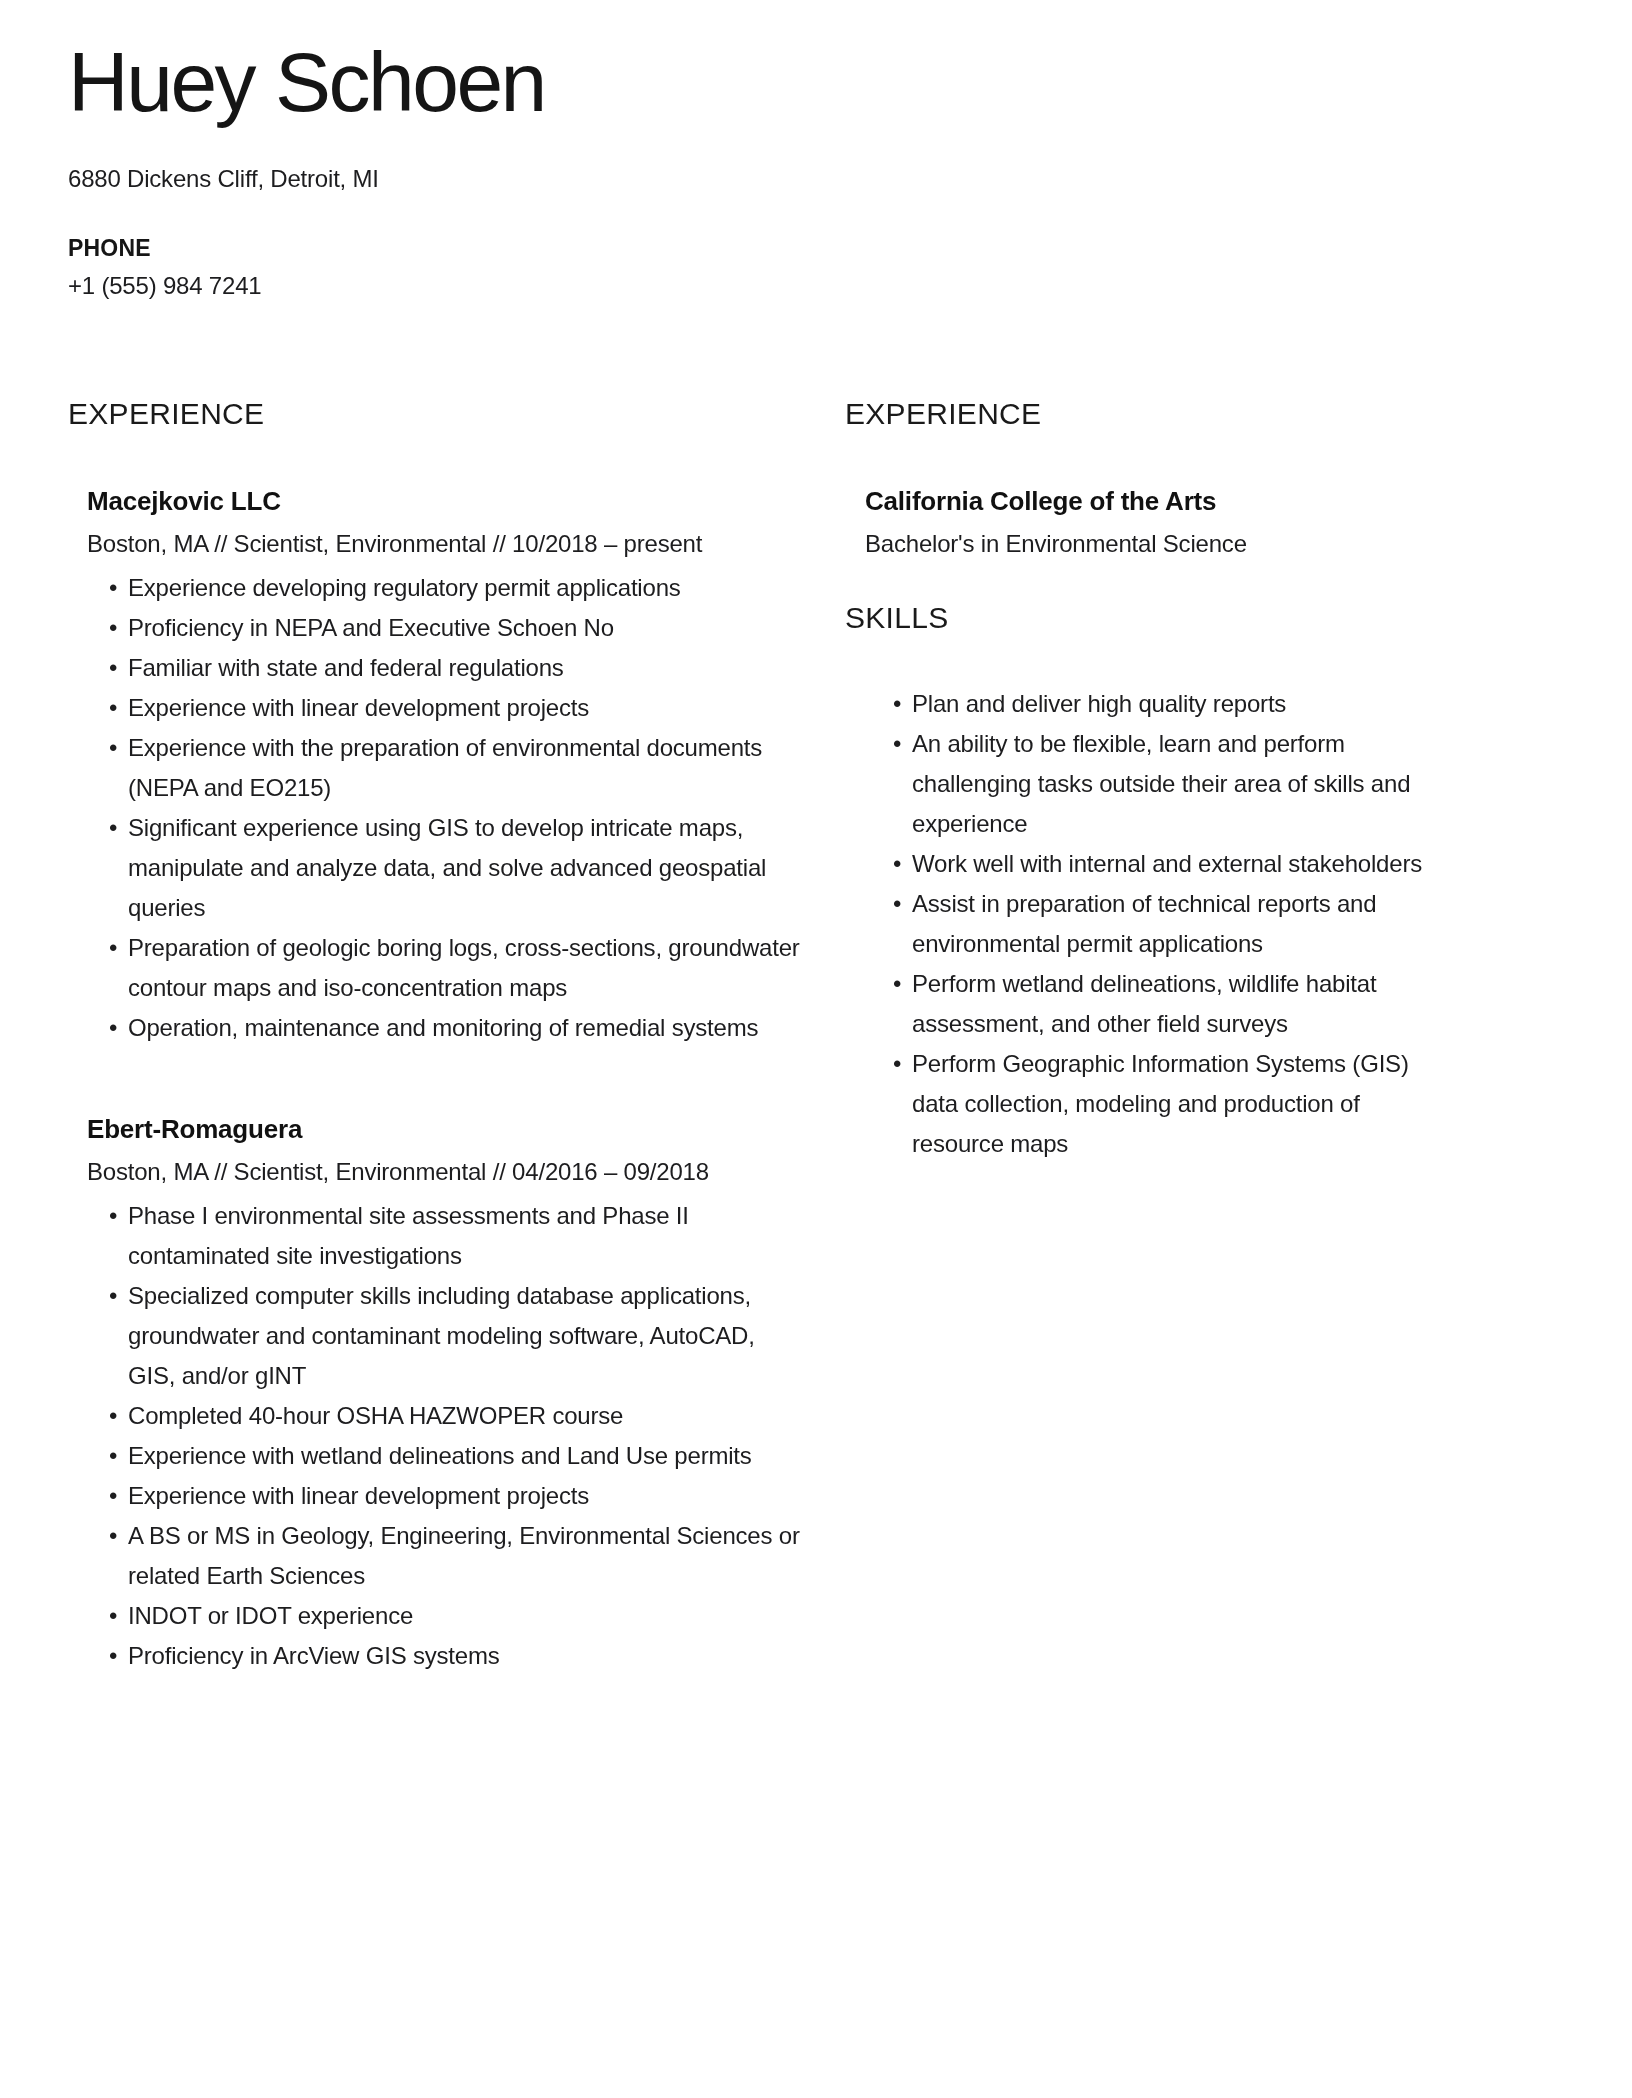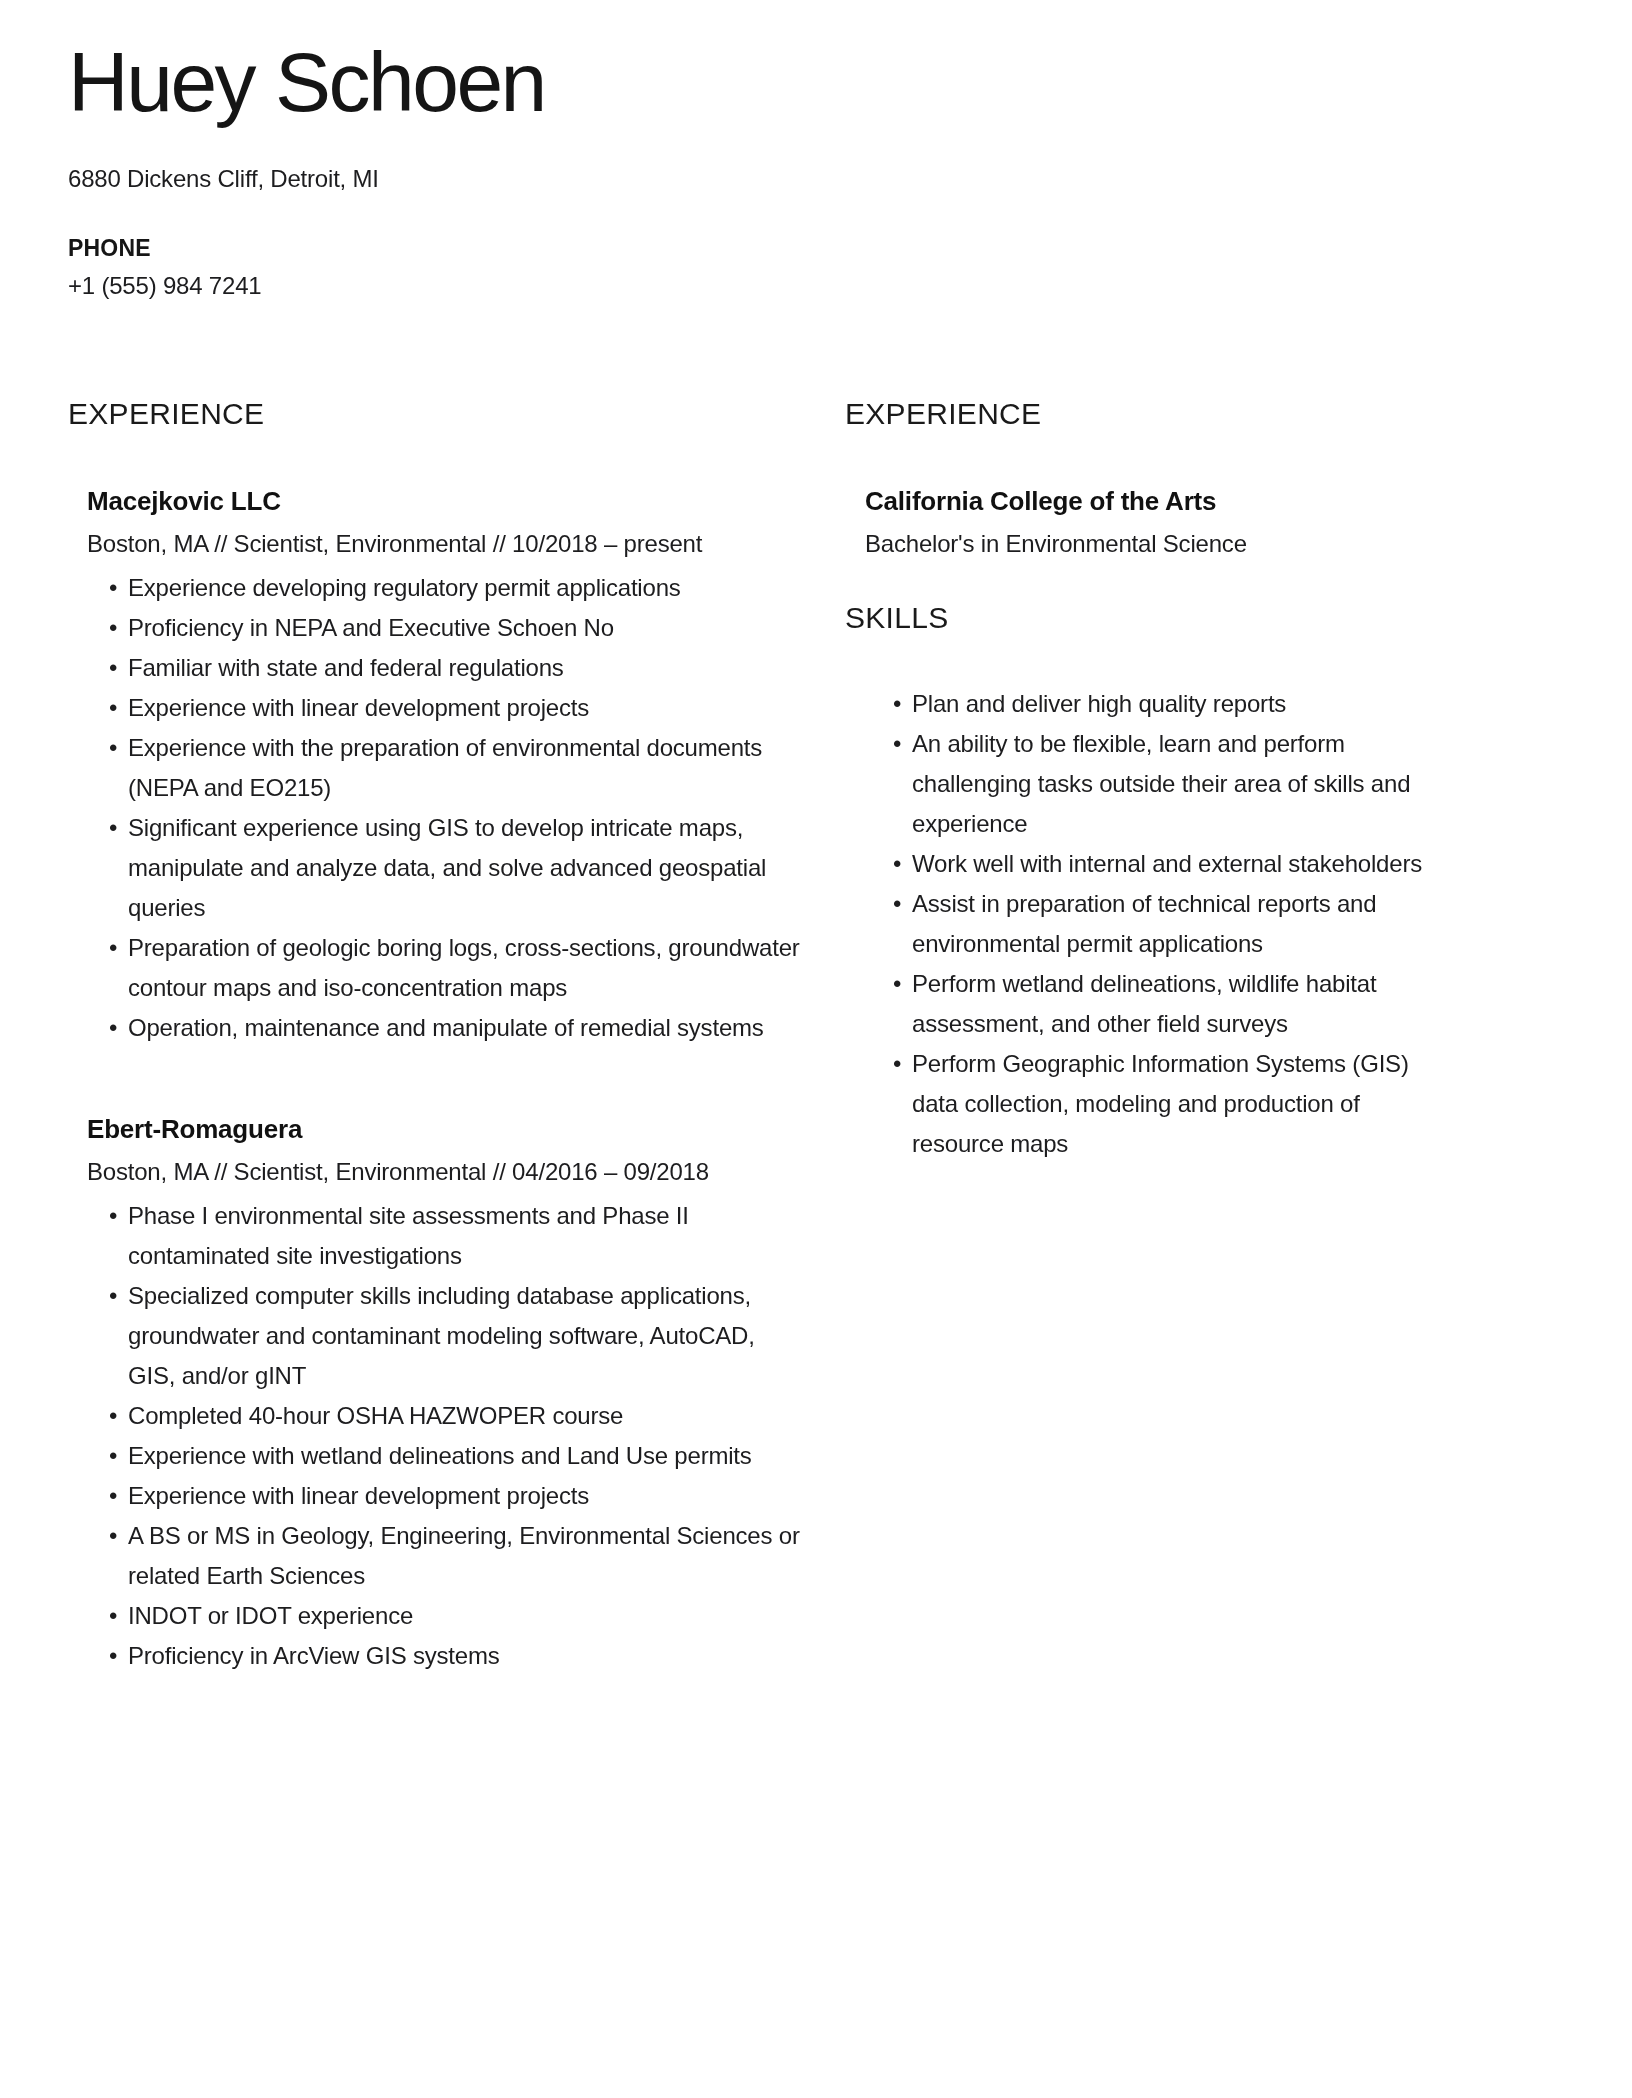--- a/index.html
+++ b/index.html
@@ -147,21 +147,21 @@
         <p class="entry-meta">Boston, MA // Scientist, Environmental // 10/2018 – present</p>
         <ul class="bullets">
 
         <li>Experience developing regulatory permit applications</li>
             <li>Proficiency in NEPA and Executive Schoen No</li>
             <li>Familiar with state and federal regulations</li>
             <li>Experience with linear development projects</li>
             <li>Experience with the preparation of environmental documents (NEPA and EO215)</li>
             <li>Significant experience using GIS to develop intricate maps, manipulate and analyze data, and solve advanced geospatial queries</li>
             <li>Preparation of geologic boring logs, cross-sections, groundwater contour maps and iso-concentration maps</li>
-            <li>Operation, maintenance and manipulate of remedial systems</li>
+            <li>Operation, maintenance and monitoring of remedial systems</li>
           </ul>
       </div>
 
       <div class="job">
         <h3 class="entry-title">Ebert-Romaguera</h3>
         <p class="entry-meta">Boston, MA // Scientist, Environmental // 04/2016 – 09/2018</p>
         <ul class="bullets">
 
         <li>Phase I environmental site assessments and Phase II contaminated site investigations</li>
             <li>Specialized computer skills including database applications, groundwater and contaminant modeling software, AutoCAD, GIS, and/or gINT</li>

